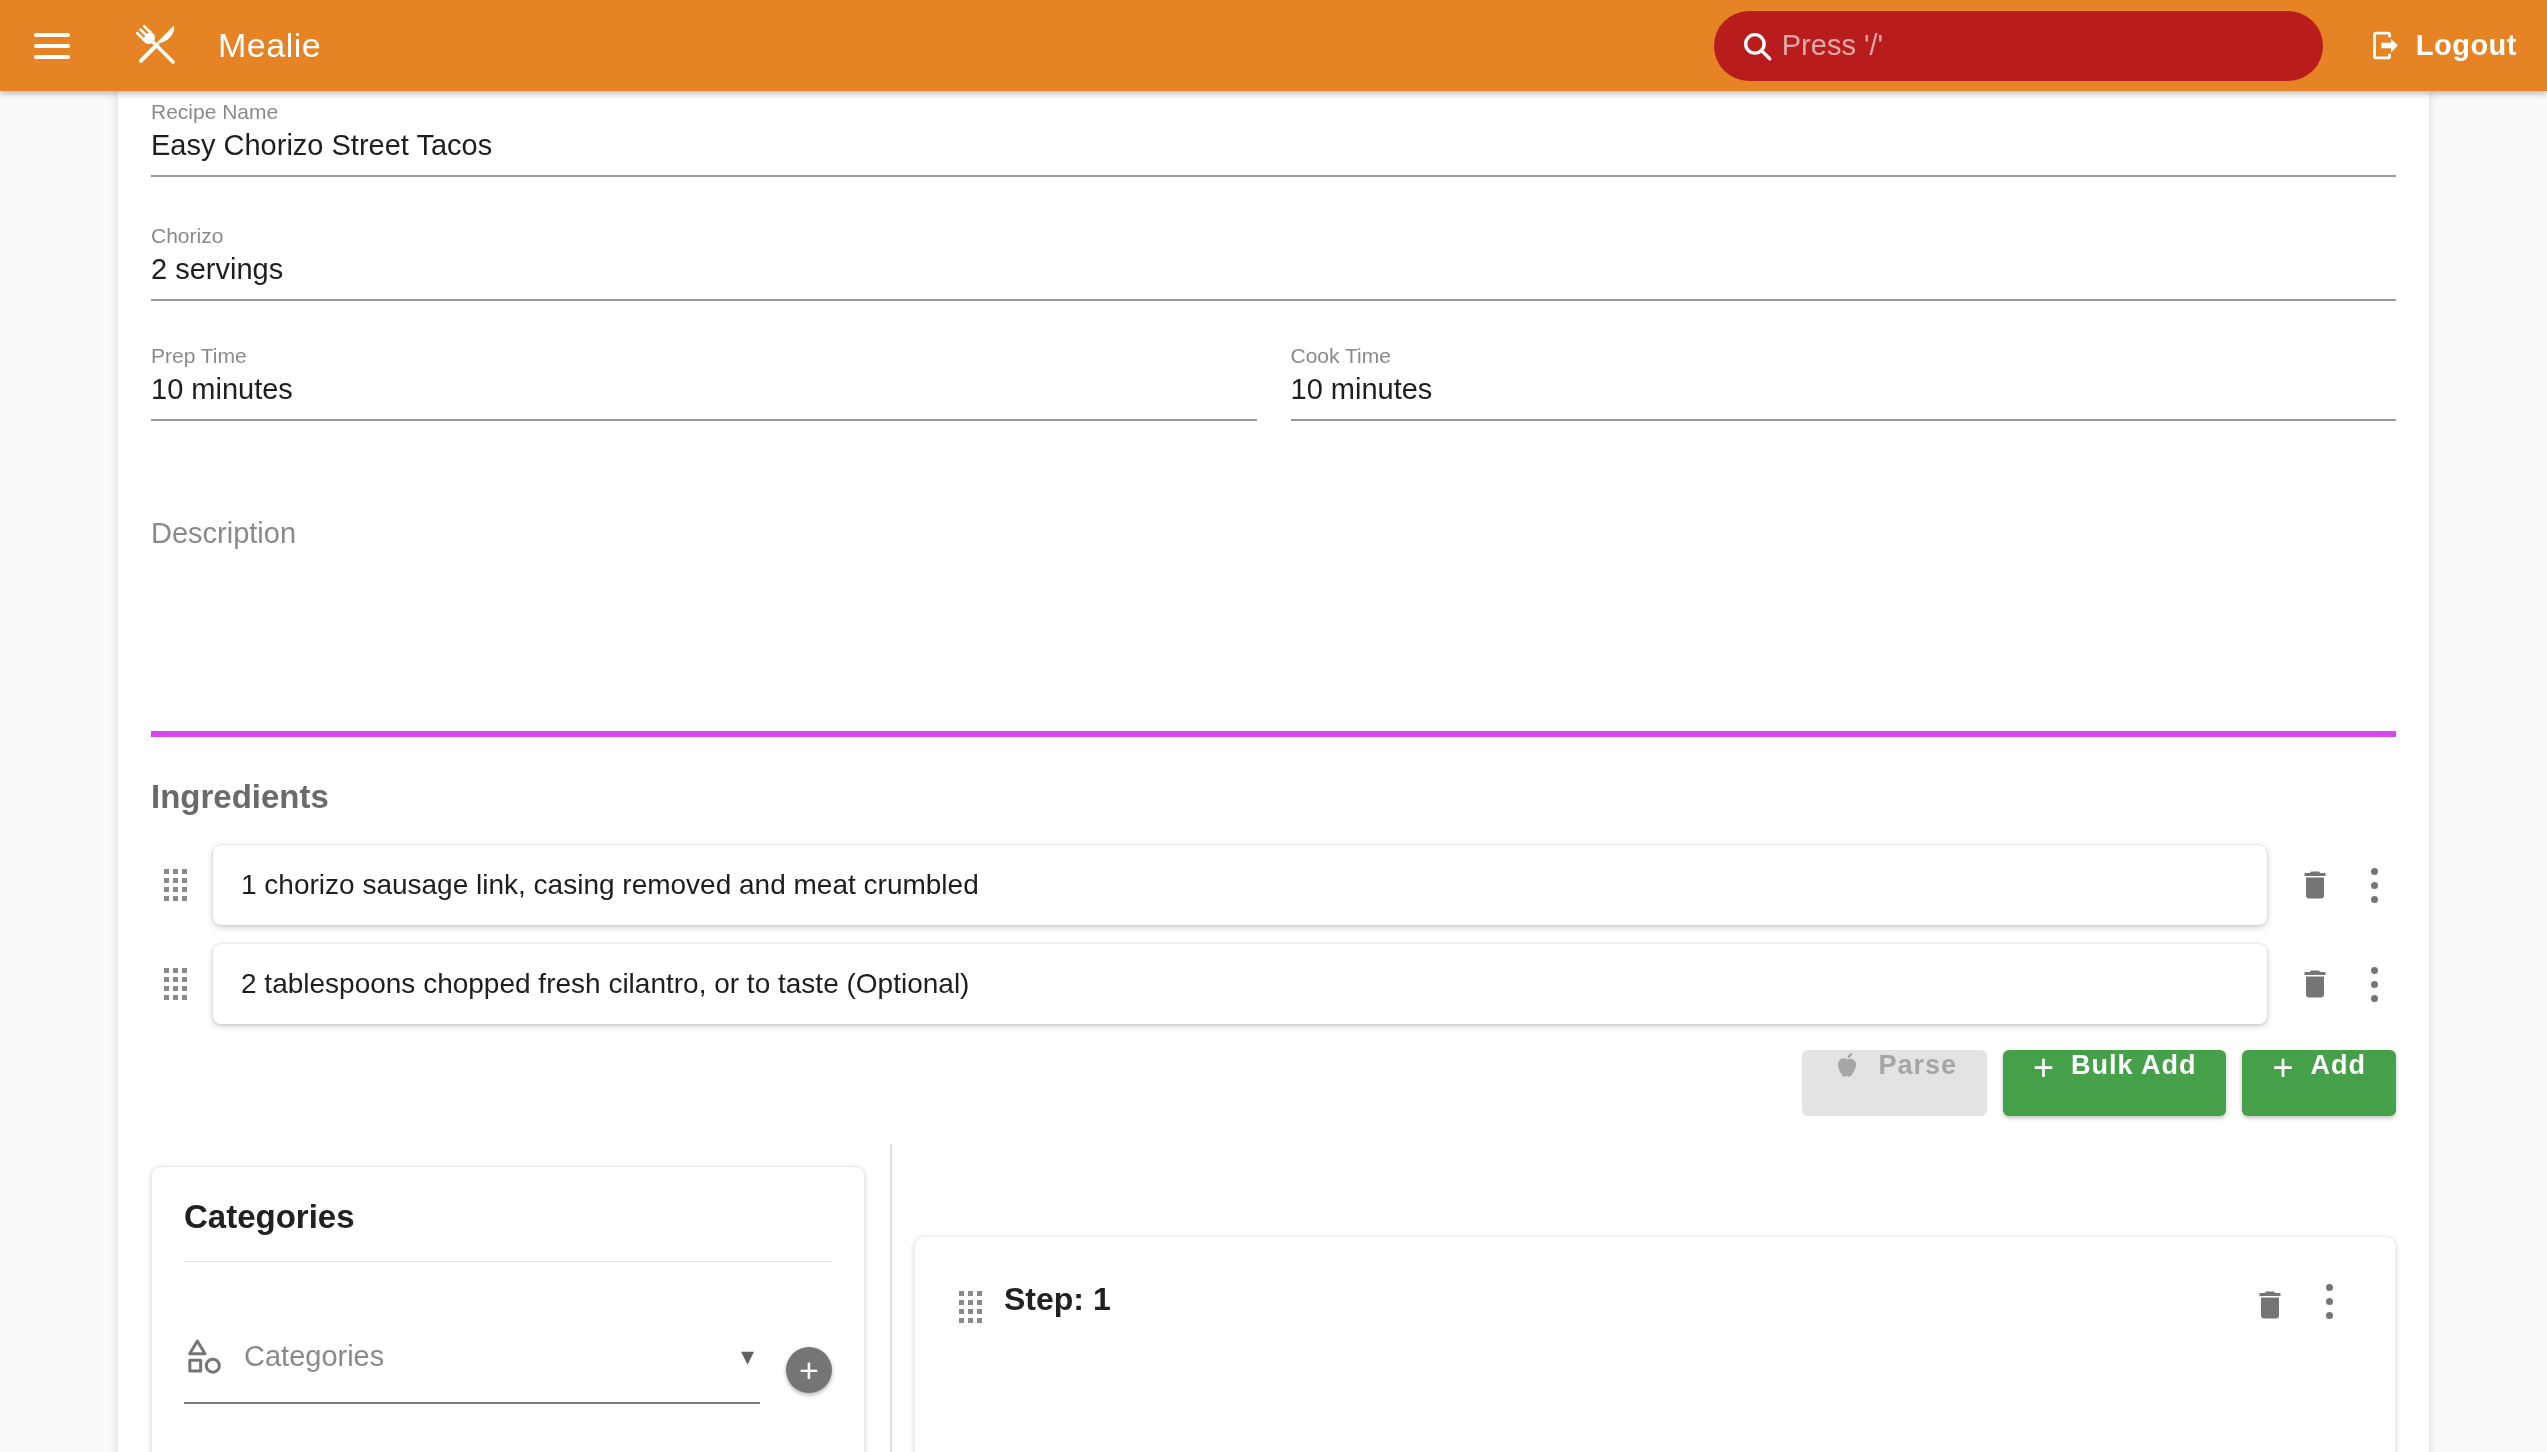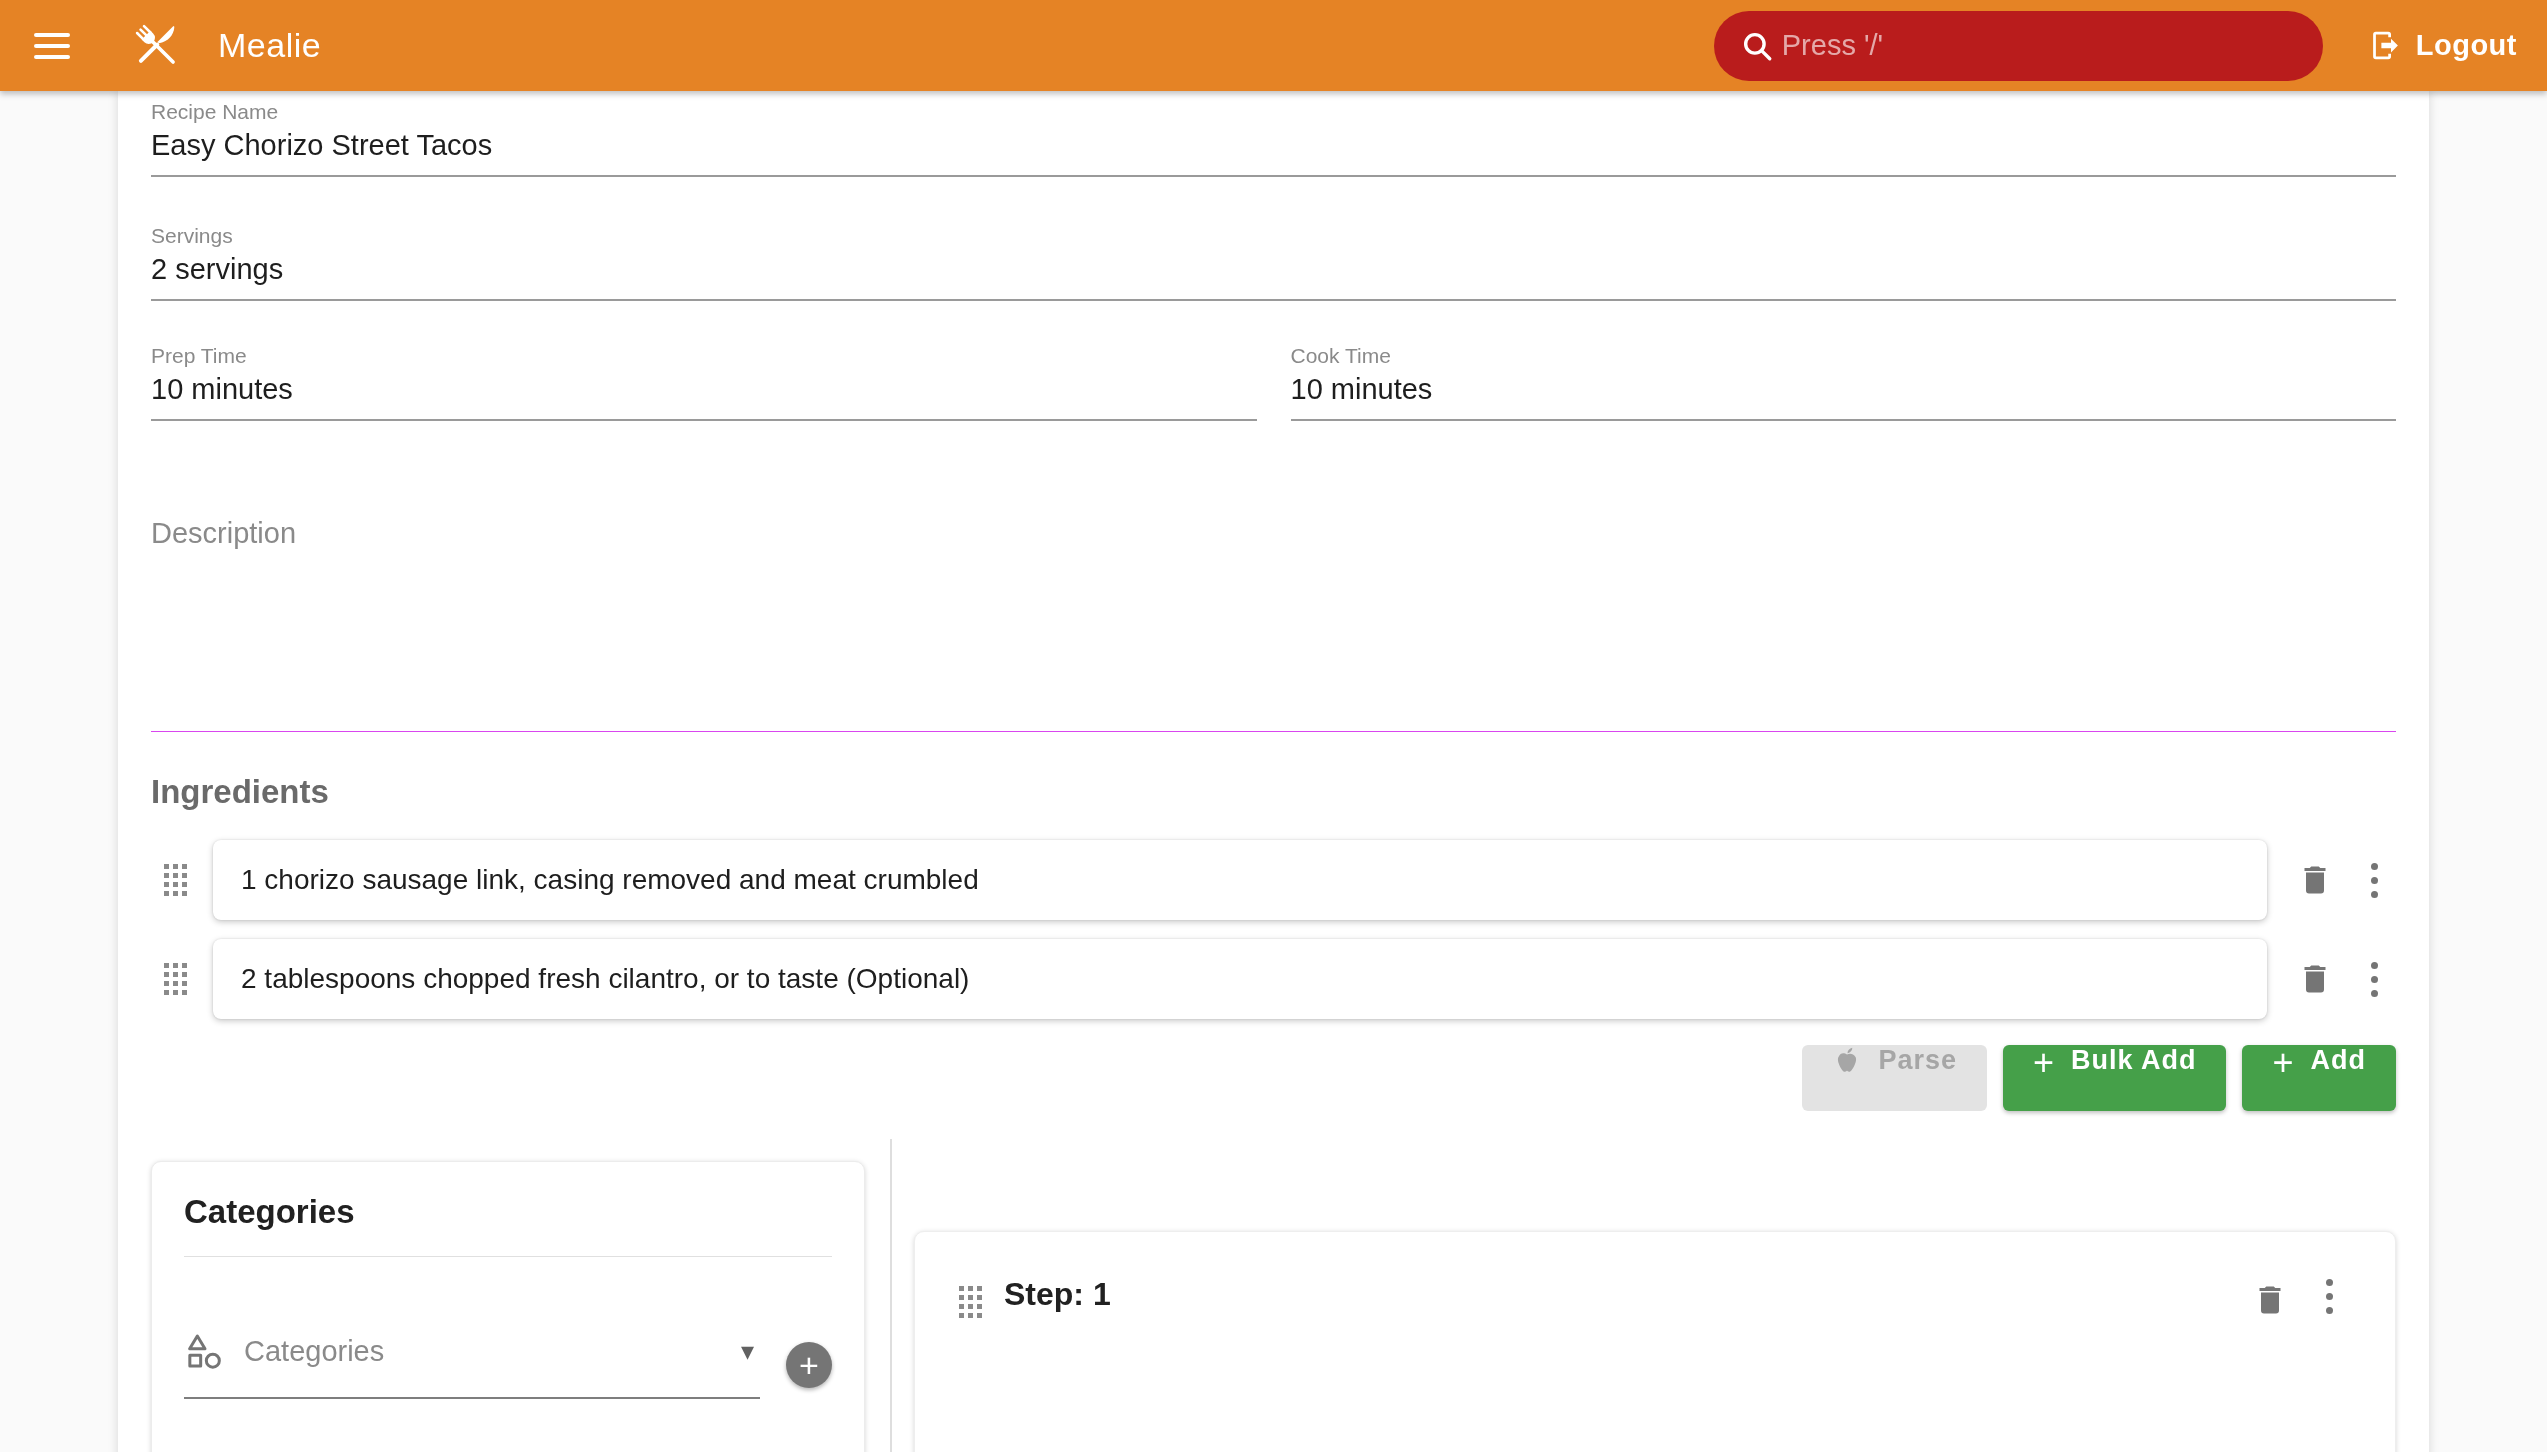--- a/index.html
+++ b/index.html
@@ -24,21 +24,21 @@
     box-shadow:0 0 10px rgba(0,0,0,.14);padding:0 33px 40px 33px;box-sizing:border-box;}
 
   .tfield .flabel{font-size:21px;color:#8A8A8A;line-height:25px;}
   .tfield .fvalue{font-size:29px;color:#1E1E1E;line-height:34px;margin-top:4px;min-height:34px;}
   .tfield{border-bottom:2px solid #9A9A9A;padding-bottom:13px;}
   .f-name{padding-top:8px;}
   .f-servings{margin-top:46px;}
   .time-row{display:flex;gap:34px;margin-top:42px;}
   .time-row .tfield{flex:1;}
 
-  .desc{margin-top:95px;border-bottom:1px solid #d946ef;}
+  .desc{margin-top:95px;border-bottom:6px solid #d946ef;}
   .desc .dlabel{font-size:29px;color:#8A8A8A;line-height:34px;}
   .desc .dvalue{height:181px;font-size:29px;color:#1E1E1E;}
 
   .section-h{font-size:33px;font-weight:700;color:#6A6A6A;line-height:40px;}
   .ingredients-h{margin-top:40px;}
 
   
   .ing-row{display:flex;align-items:center;margin-top:19px;}
   .ing-row.first{margin-top:28px;}
   .drag{display:grid;grid-template-columns:repeat(3,5px);grid-auto-rows:5px;gap:4px;cursor:grab;flex:0 0 auto;}
@@ -130,21 +130,21 @@
   </header>
 
   <main class="sheet">
 
     <div class="tfield f-name">
       <div class="flabel">Recipe Name</div>
       <div class="fvalue">Easy Chorizo Street Tacos</div>
     </div>
 
     <div class="tfield f-servings">
-      <div class="flabel">Servings</div>
+      <div class="flabel">Chorizo</div>
       <div class="fvalue">2 servings</div>
     </div>
 
     <div class="time-row">
       <div class="tfield">
         <div class="flabel">Prep Time</div>
         <div class="fvalue">10 minutes</div>
       </div>
       <div class="tfield">
         <div class="flabel">Cook Time</div>

